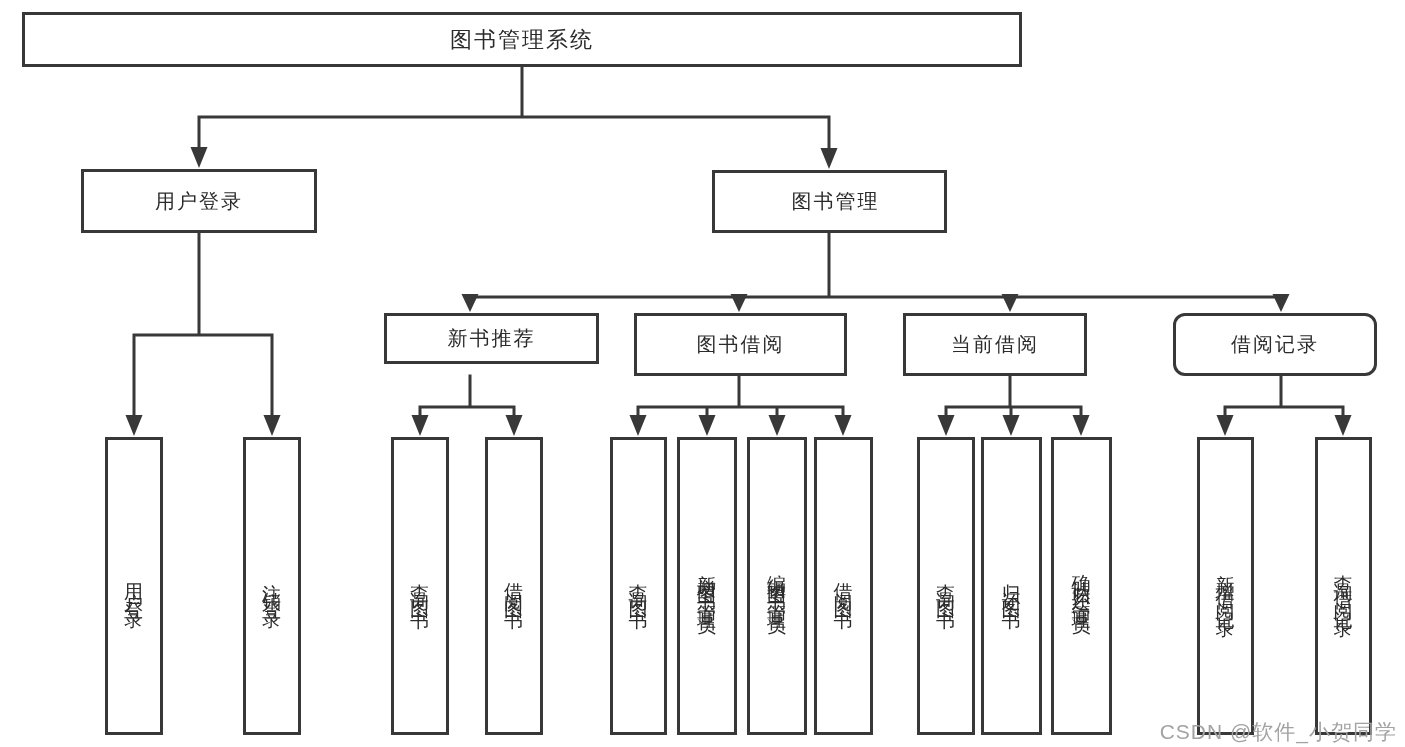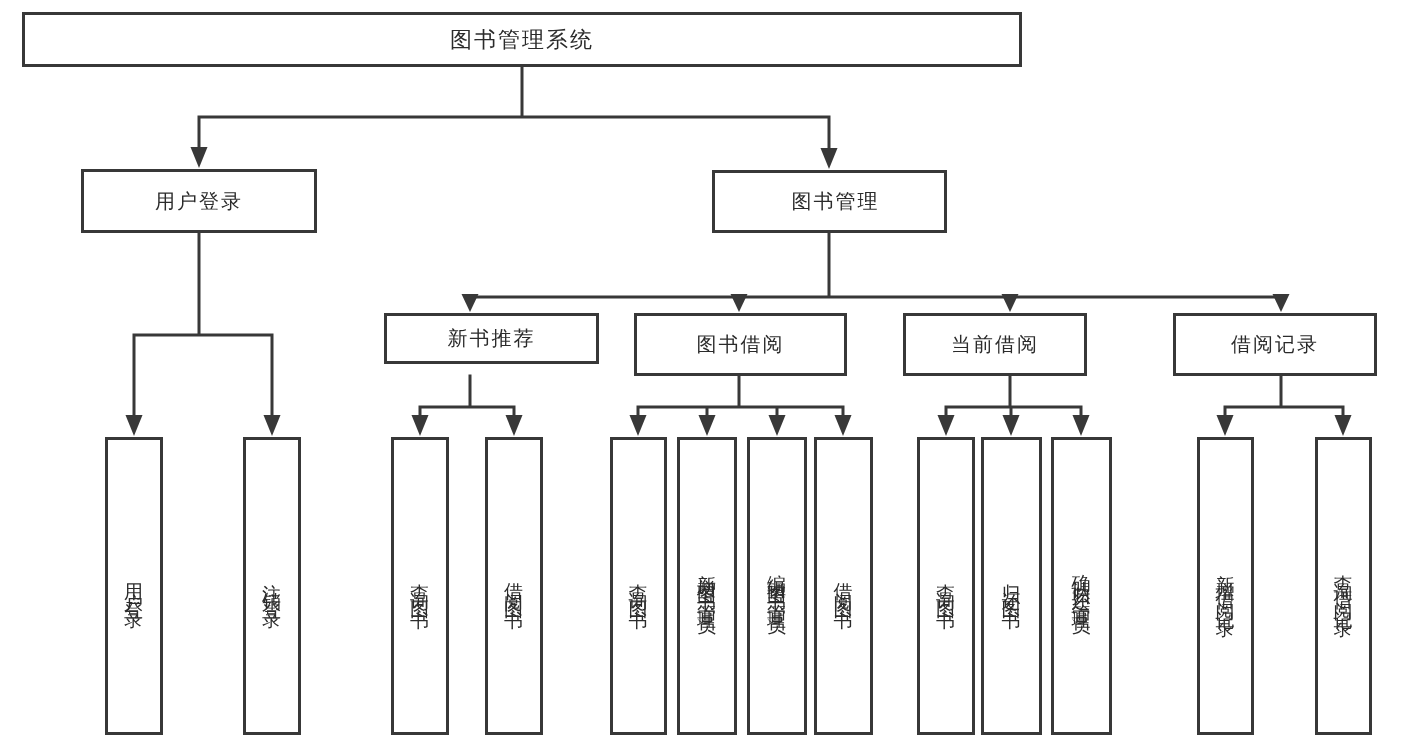--- a/index.html
+++ b/index.html
@@ -136,21 +136,21 @@
 
   <div class="node" style="left:384px; top:313px; width:215px; height:51px;">
     <span>新书推荐</span>
   </div>
   <div class="node" style="left:634px; top:313px; width:213px; height:63px;">
     <span>图书借阅</span>
   </div>
   <div class="node" style="left:903px; top:313px; width:184px; height:63px;">
     <span>当前借阅</span>
   </div>
-  <div class="node" style="left:1173px; top:313px; width:204px; height:63px;">
+  <div class="node" style="left:1173px; top:313px; width:204px; height:63px;border-radius:12px;">
     <span>借阅记录</span>
   </div>
 
   <div class="leaf" style="left:105px; width:58px;">
     <span>用户登录</span>
   </div>
   <div class="leaf" style="left:243px; width:58px;">
     <span>注销登录</span>
   </div>
 
@@ -184,14 +184,15 @@
     <span>确认归还（管理员）</span>
   </div>
 
   <div class="leaf" style="left:1197px; width:57px;">
     <span>新增借阅记录</span>
   </div>
   <div class="leaf" style="left:1315px; width:57px;">
     <span>查询借阅记录</span>
   </div>
 
+  <div id="watermark">CSDN @软件_小贺同学</div>
 
 </div>
 
 </body></html>

